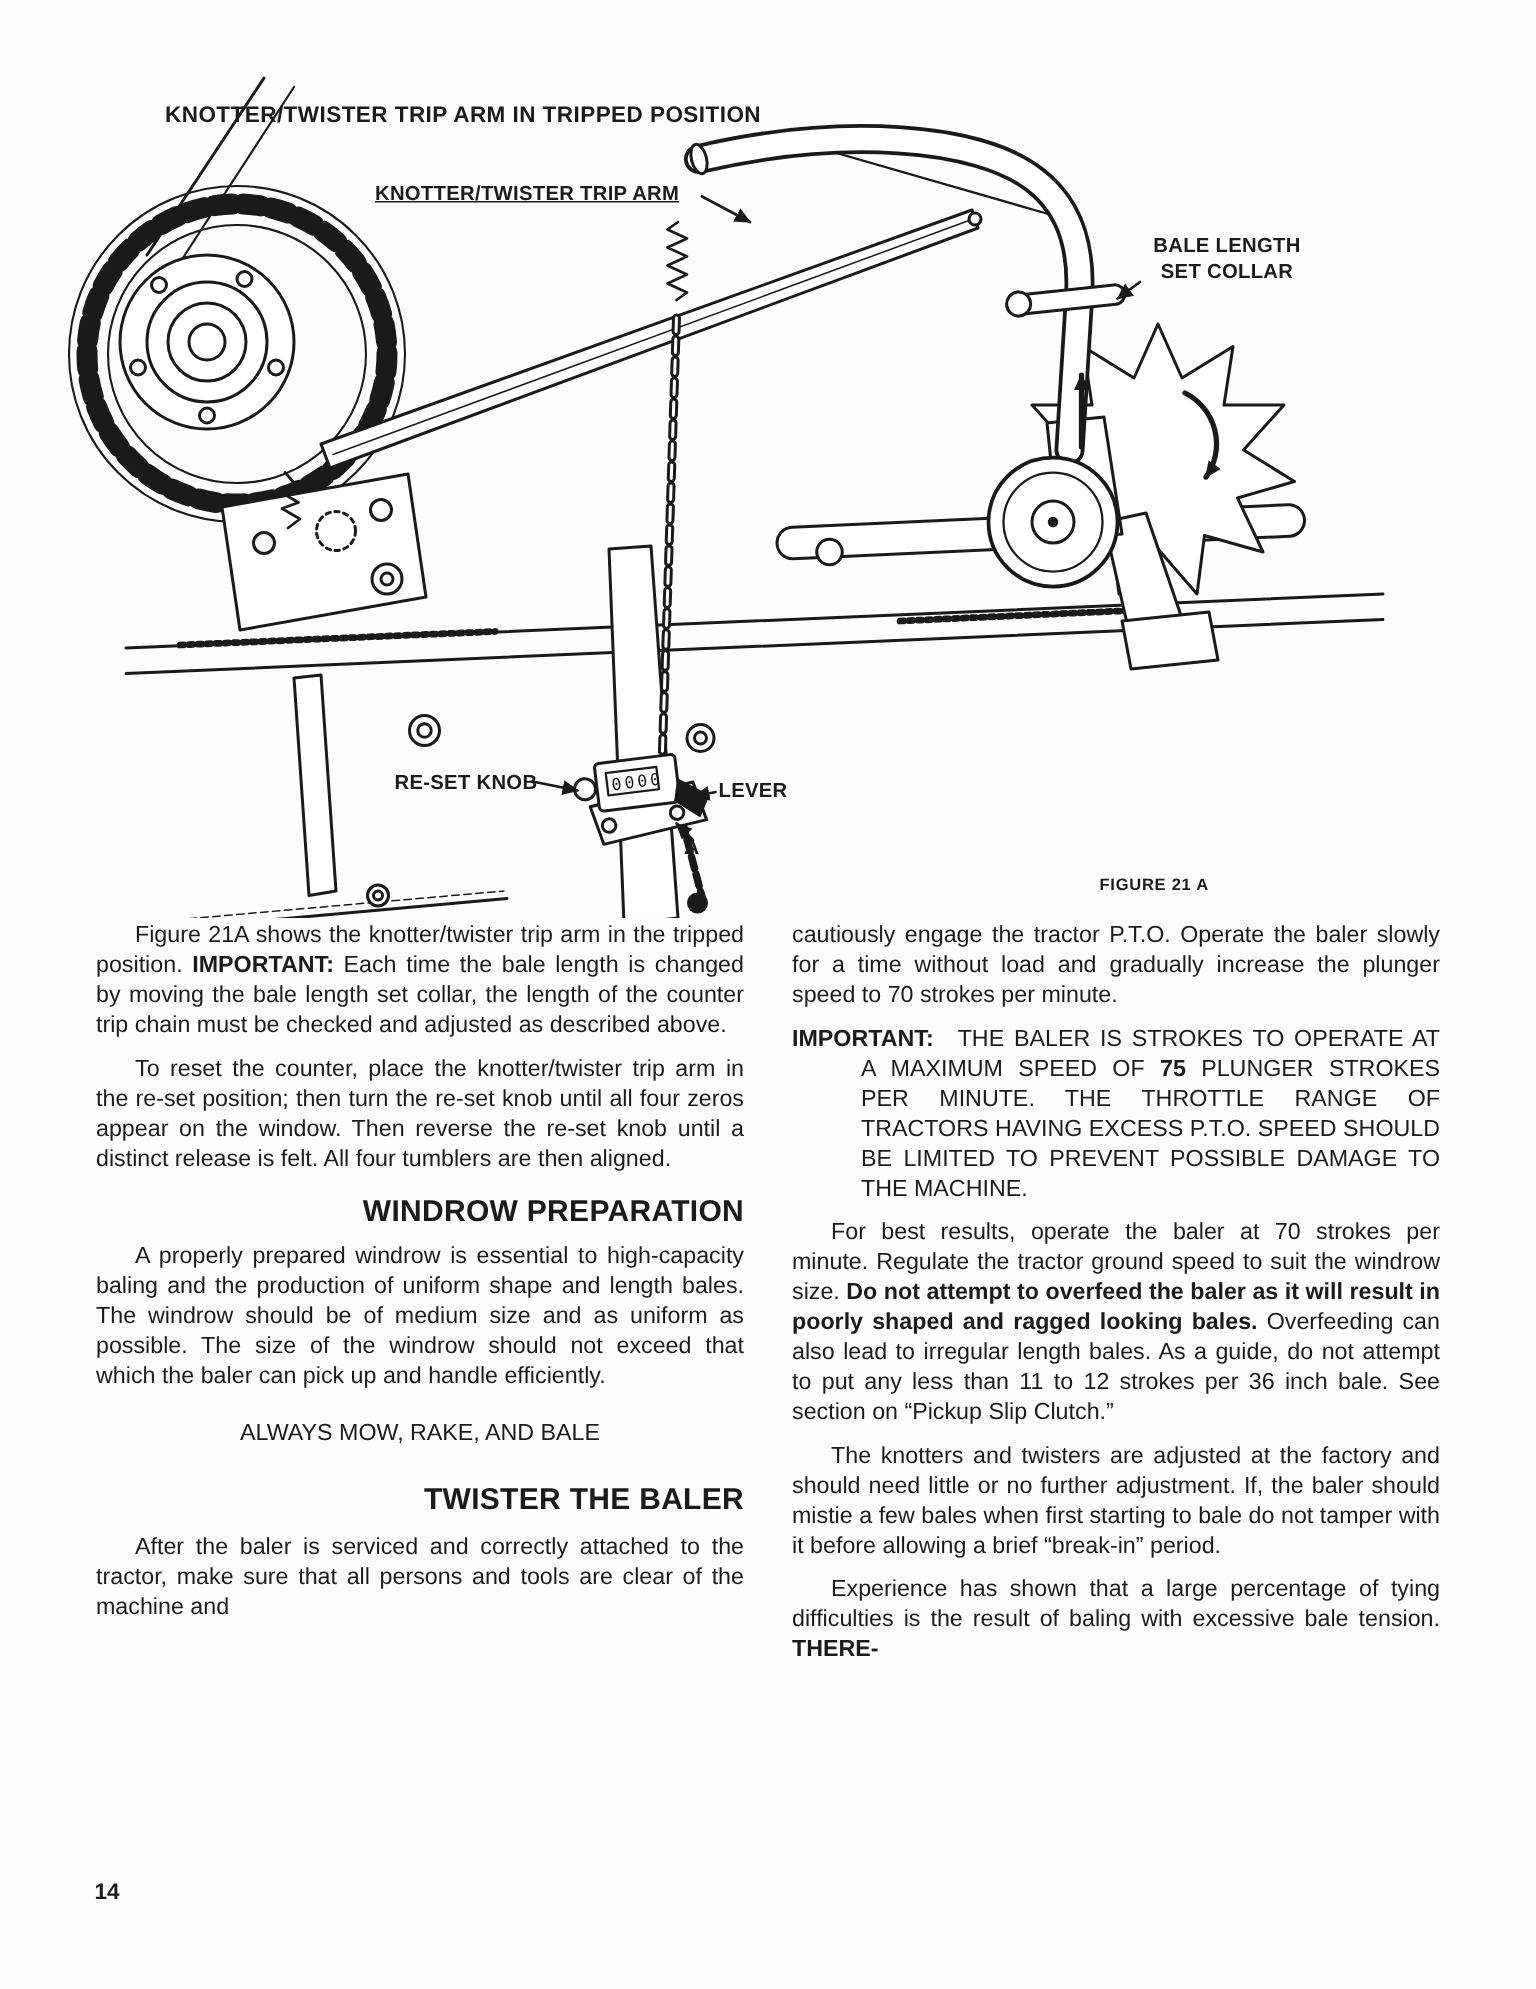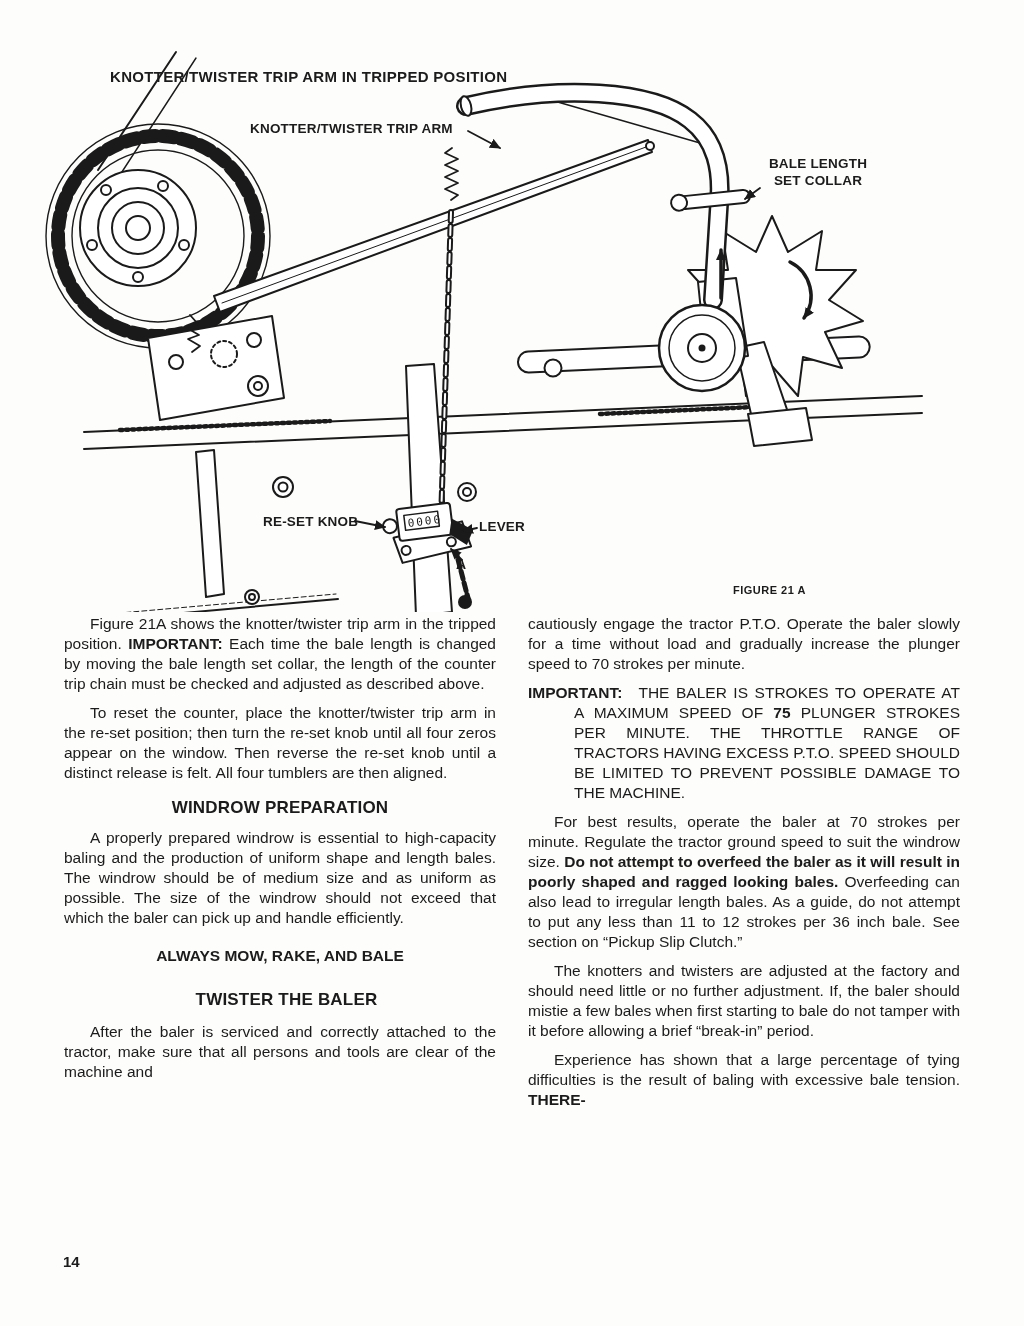--- a/index.html
+++ b/index.html
@@ -12,38 +12,38 @@
   .figure-area { position:absolute; top:0; left:0; width:1024px; height:612px; }
   .figure-area svg { position:absolute; top:0; left:0; }
   .fig-title {
     position:absolute; top:68px; left:110px; width:690px; 
     font-weight:bold; font-size:15px; letter-spacing:0.3px;
   }
   .fig-label {
     position:absolute; font-weight:bold; font-size:13.5px;
     letter-spacing:0.2px; white-space:nowrap;
   }
-  .lbl-trip-arm { top:121px; left:250px; }
+  .lbl-trip-arm { top:121px; left:250px;text-decoration:underline; }
   .lbl-bale { top:155px; left:762px; width:112px; text-align:center; line-height:17px; white-space:normal; }
   .lbl-reset { top:514px; left:253px;padding-left:10px; }
   .lbl-lever { top:519px; left:479px;text-align:right; }
   .lbl-a { top:556px; left:456px; font-size:14px; }
   .fig-caption { position:absolute; top:584px; left:733px; font-weight:bold; font-size:11px; letter-spacing:0.5px; }
 
   .columns {
     position:absolute; top:614px; left:64px; width:896px;
     display:flex; gap:32px;
     font-size:15.5px; line-height:20px; text-align:justify;
   }
   .col { width:439px; }
   p { margin:0 0 9px; }
   .ind { text-indent:26px; }
-  h3 { font-size:17px; font-weight:bold; margin:15px 0 10px; letter-spacing:0.2px; text-align:center; }
+  h3 { font-size:20px; font-weight:bold; margin:15px 0 10px; letter-spacing:0.2px; text-align:right; }
   .indent-heading { margin:24px 0 12px 13px; }
-  .centered { text-align:center; font-weight:bold; margin:18px 0 6px; }
+  .centered { text-align:center; font-weight:normal; margin:18px 0 6px; }
   .centered div { margin-bottom:13px; }
   .hang { padding-left:46px; text-indent:-46px; margin:0 0 9px; }
   .hang b.lead { margin-right:16px; }
   .page-number { position:absolute; top:1253px; left:16px; width:100%; text-align:left; font-weight:bold; font-size:15px;padding-left:47px; }
 </style>
 </head>
 <body>
 
 <div class="page">
 

